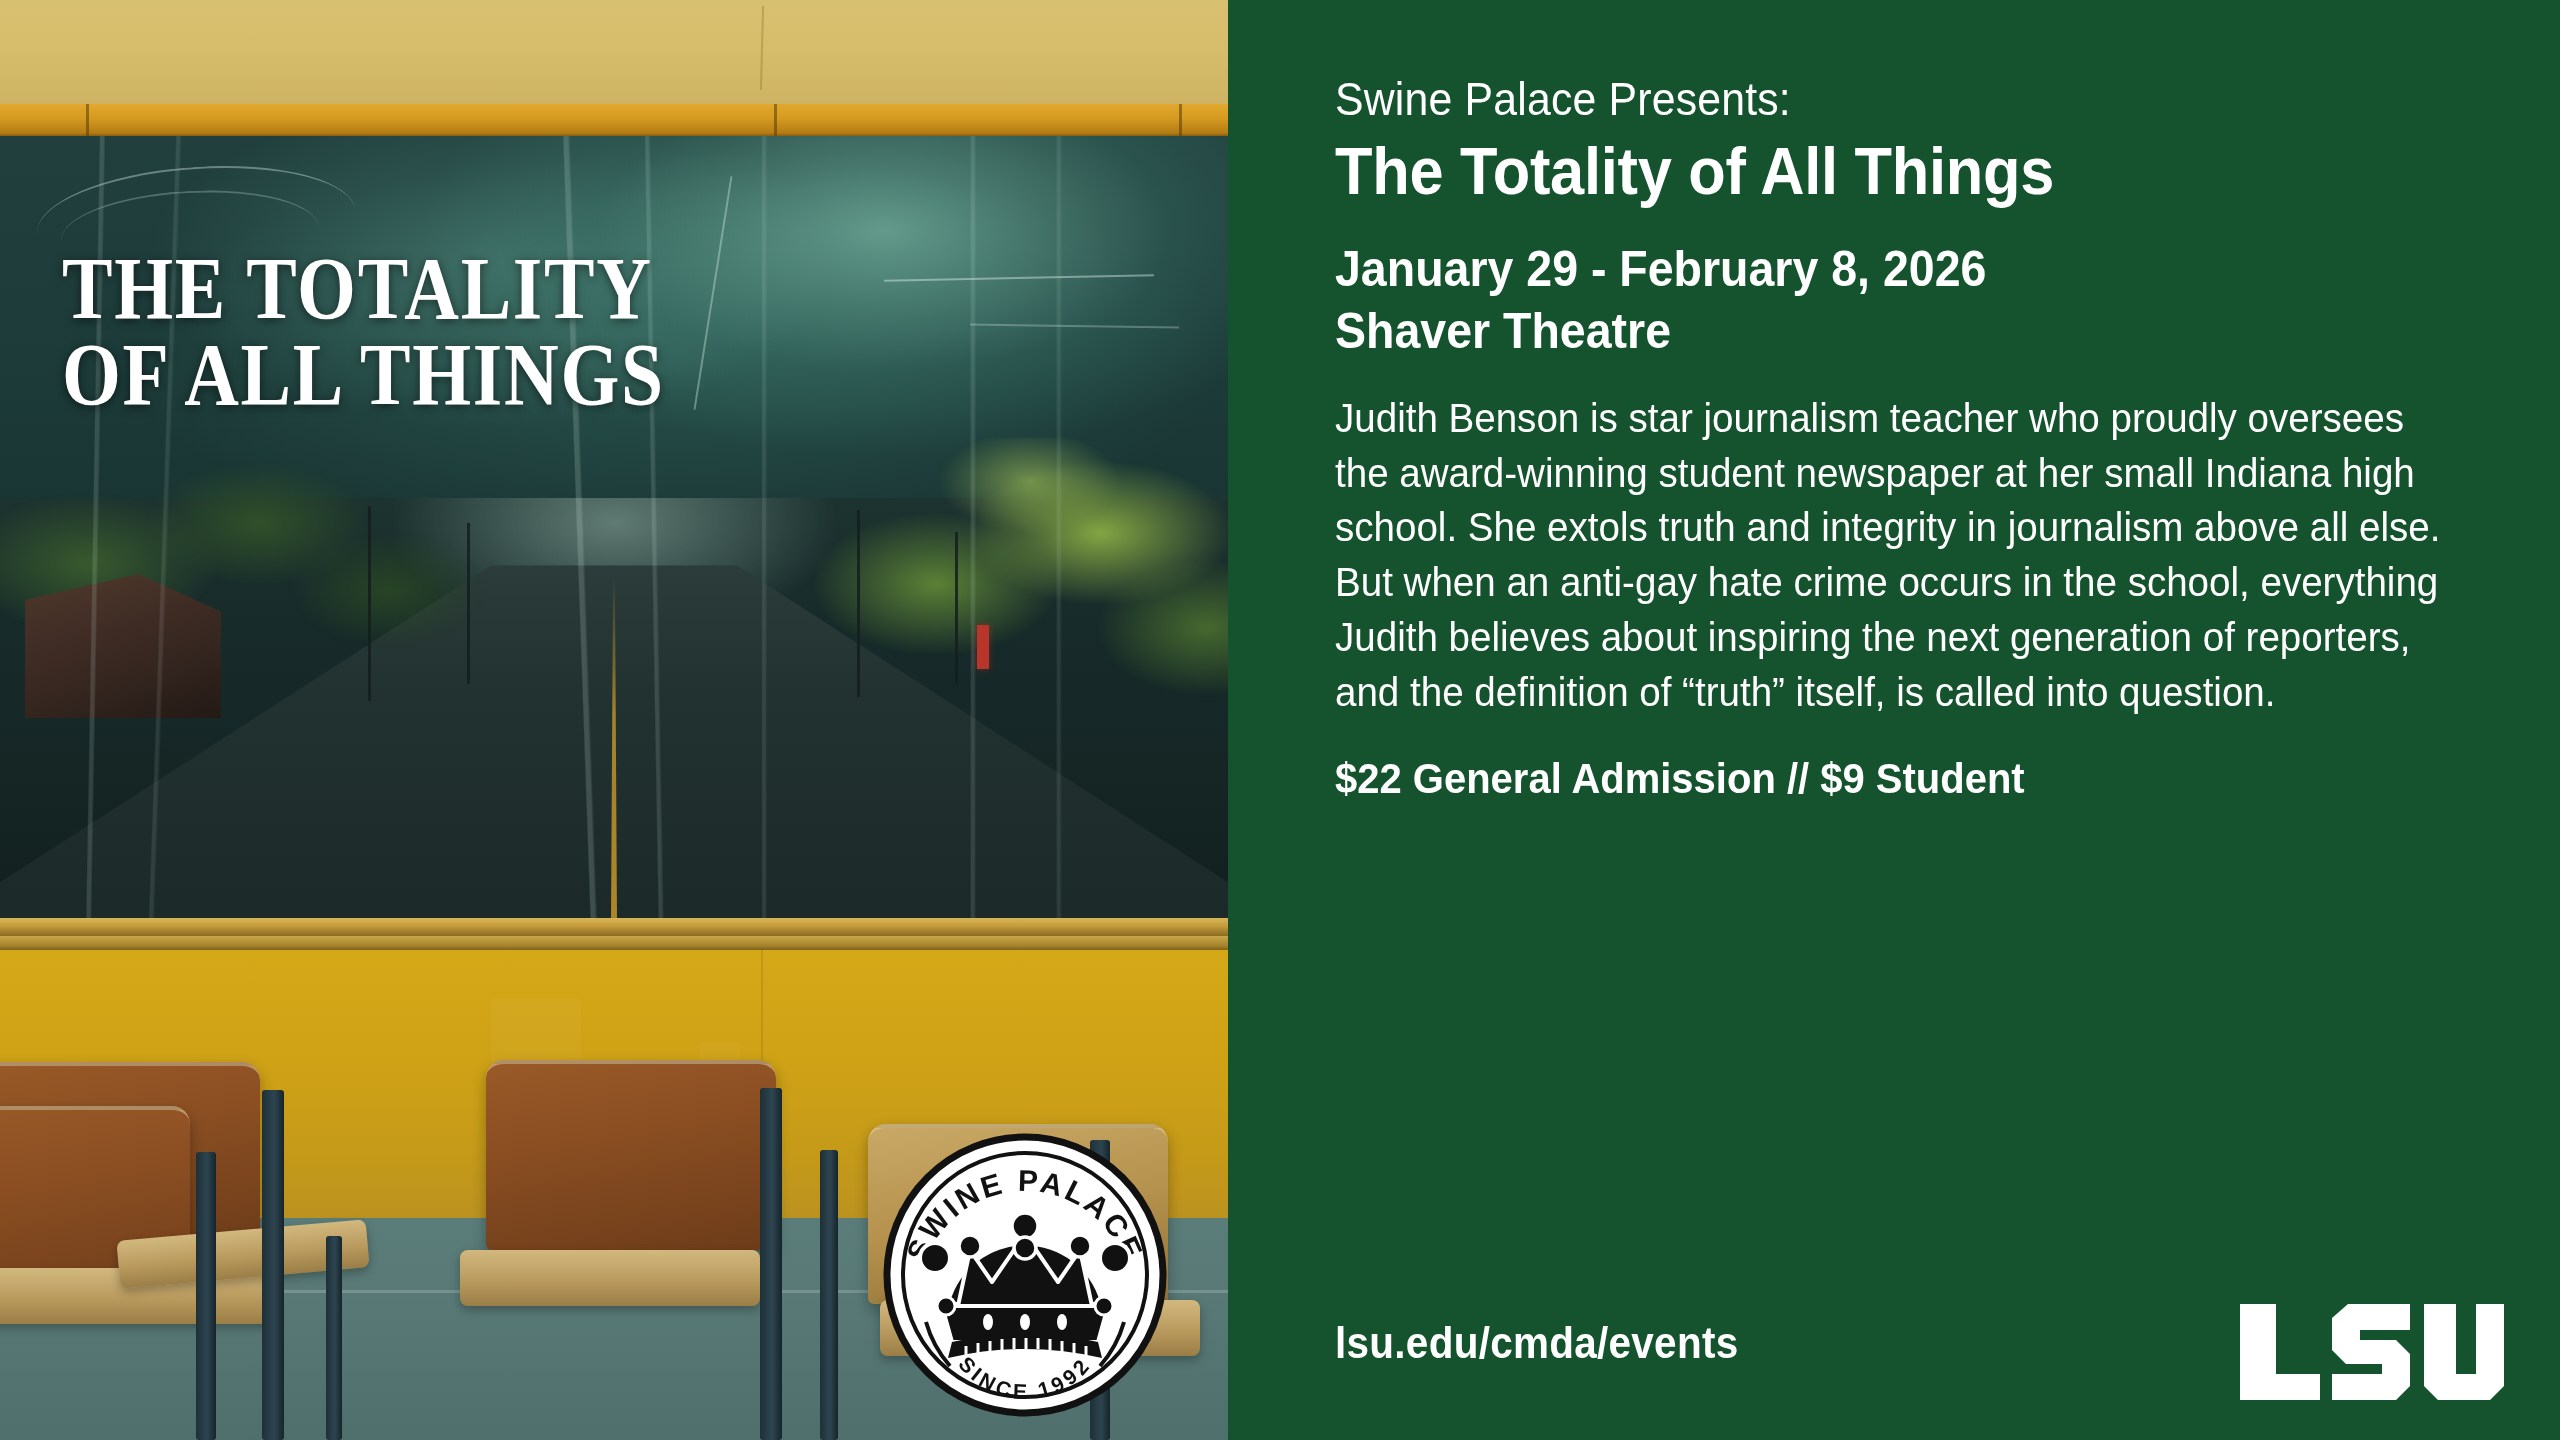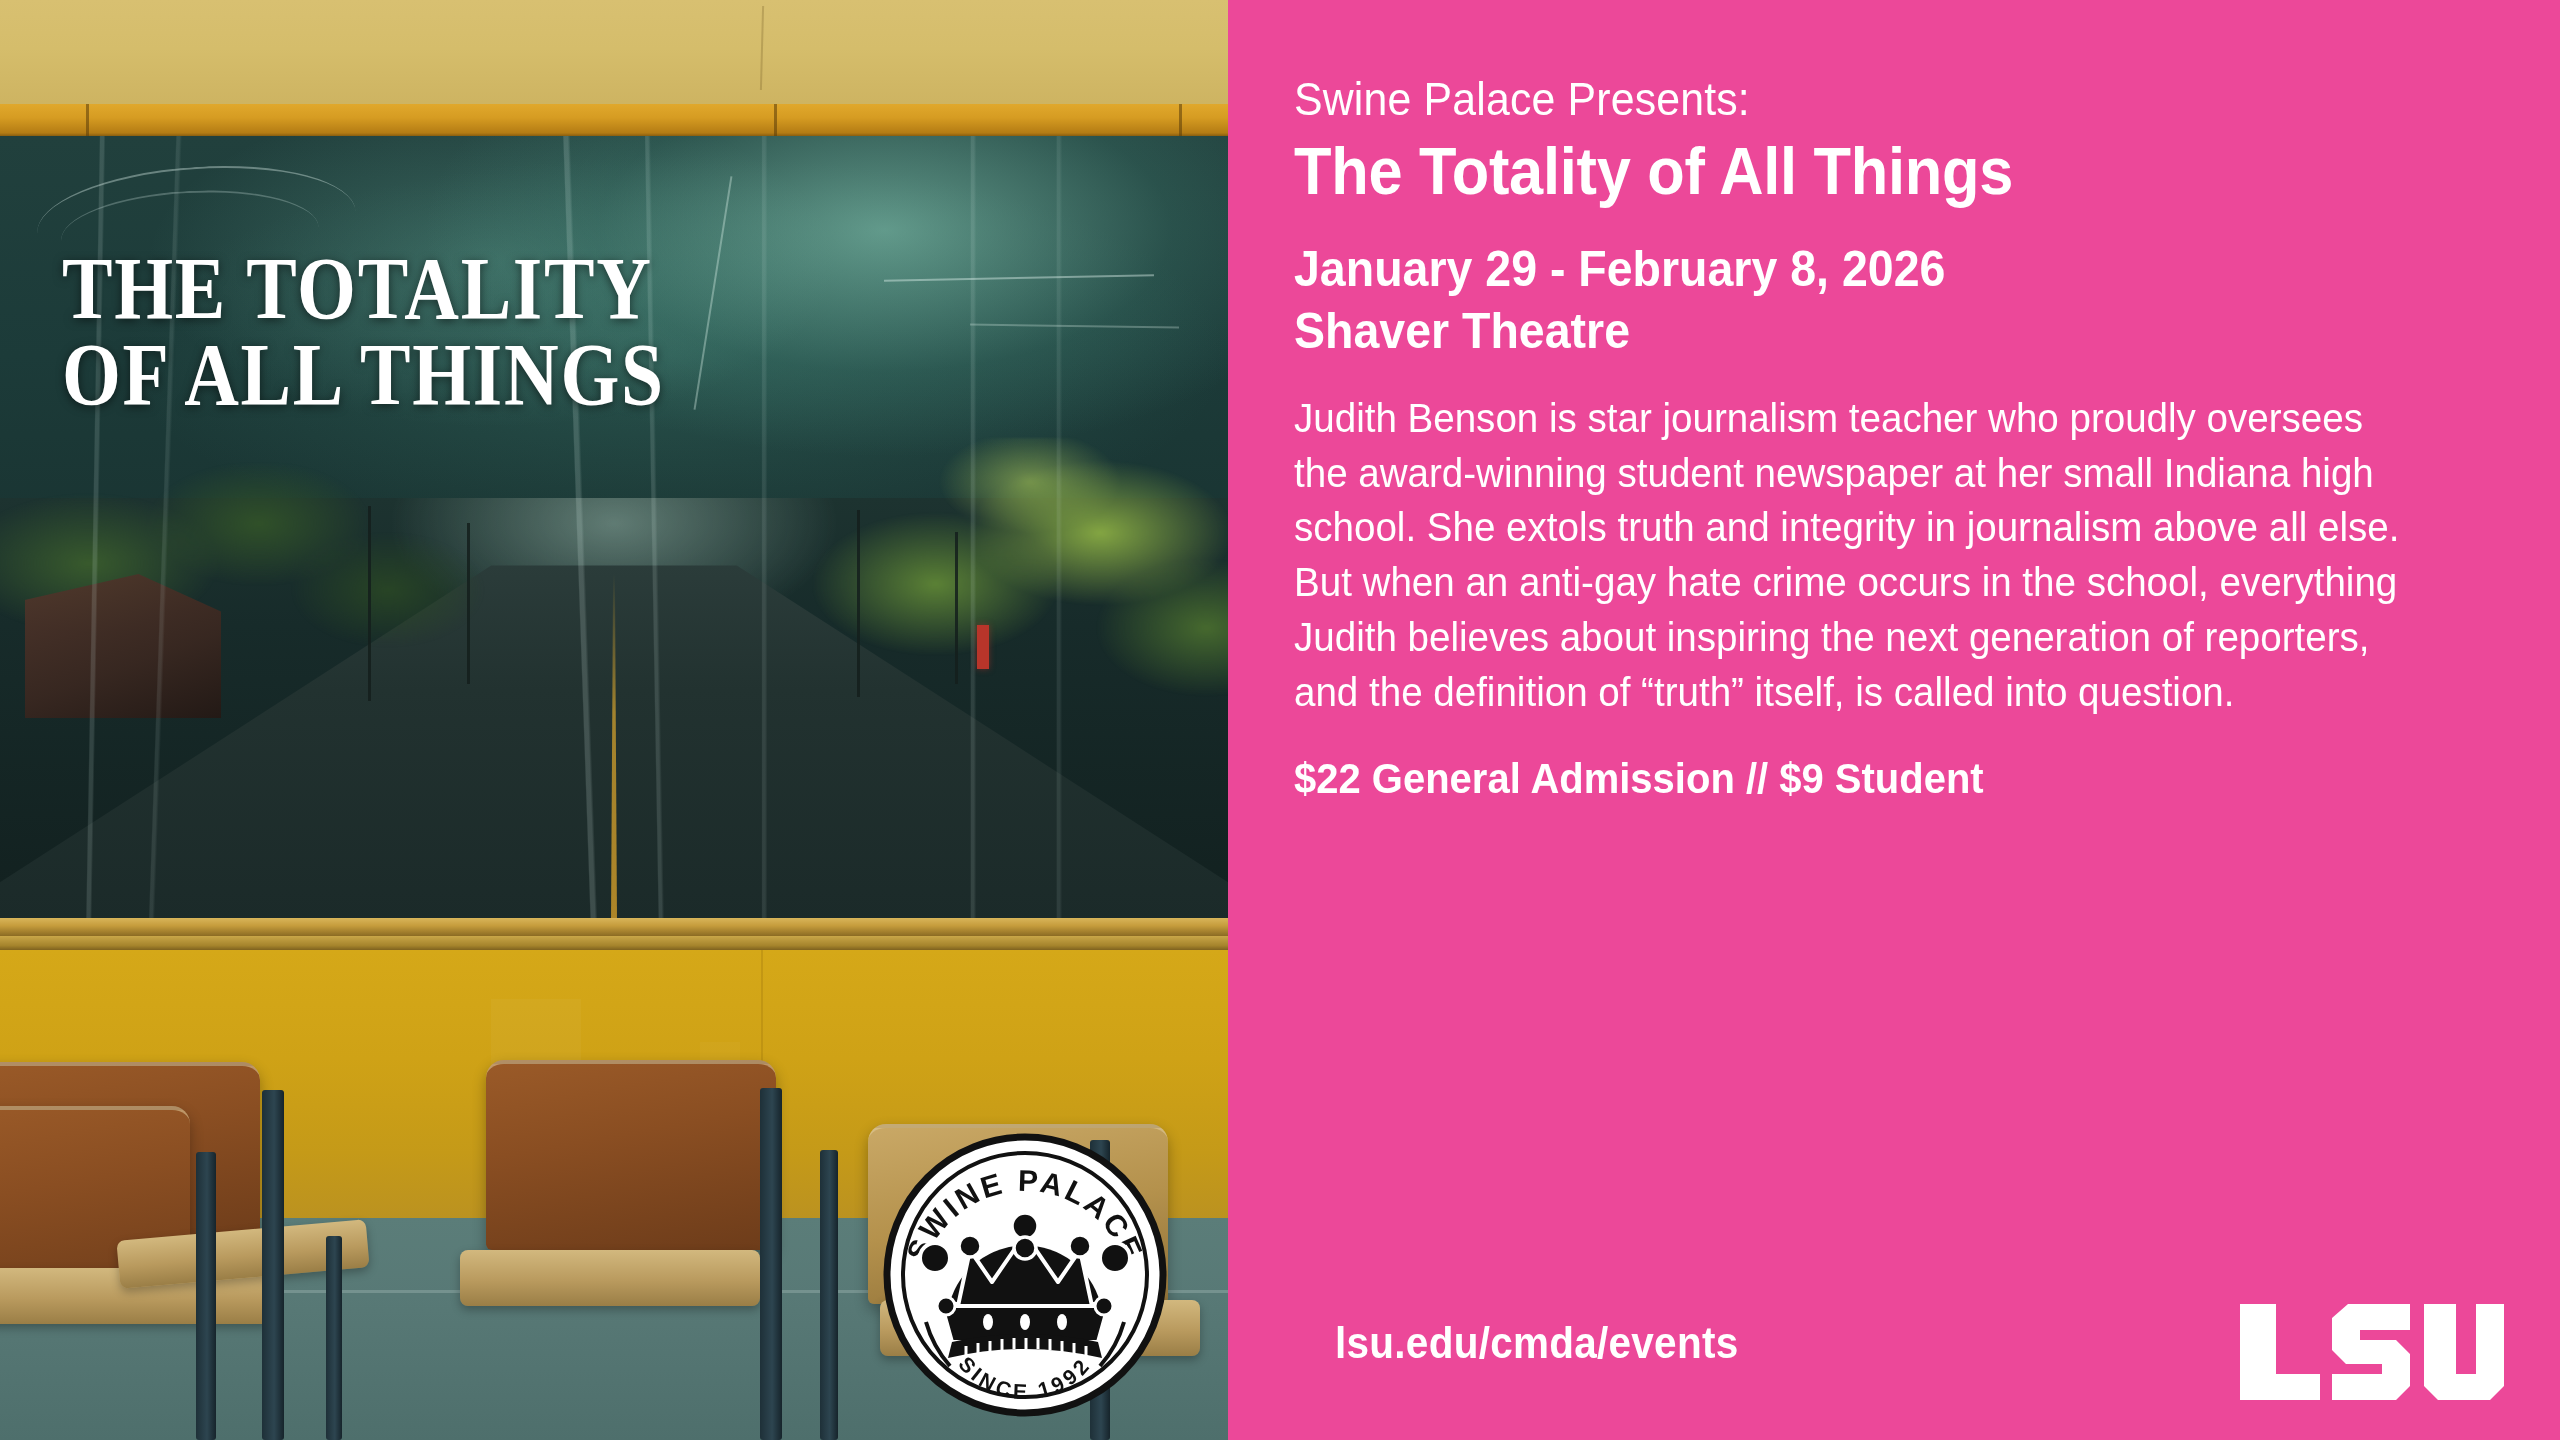--- a/index.html
+++ b/index.html
@@ -125,22 +125,22 @@
       border-top:4px solid rgba(225,205,160,.55); }
   .desk-seat { background:linear-gradient(180deg,#d2b87e 0%,#b99a5e 55%,#9a7e46 100%);
       border-radius:8px; box-shadow:0 4px 10px rgba(0,0,0,.28); }
   .leg { position:absolute; background:linear-gradient(90deg,#1e3038,#2d4550 55%,#16242b);
       border-radius:3px; }
 
   
   #seal { position:absolute; left:880px; top:1130px; width:290px; height:290px; z-index:20; }
 
   
-  #panel { position:relative; width:1332px; height:1440px; background:#ec4899;
-           padding:75px 0 0 66px; }
+  #panel { position:relative; width:1332px; height:1440px; background:#14532d;
+           padding:75px 0 0 107px; }
   #panel-inner { width:1180px; }
 
   .presents { font-size:46px; font-weight:400; color:#fff; line-height:1.08;
       letter-spacing:.2px; transform:scaleX(.93); transform-origin:left center; }
   .show-title { font-size:66px; font-weight:700; color:#fff; line-height:1.12;
       margin-top:10px; letter-spacing:-.3px;
       transform:scaleX(.93); transform-origin:left center; }
   .dates { font-size:50px; font-weight:700; color:#fff; line-height:1.2;
       margin-top:30px; transform:scaleX(.93); transform-origin:left center; }
   .venue { font-size:50px; font-weight:700; color:#fff; line-height:1.2;

